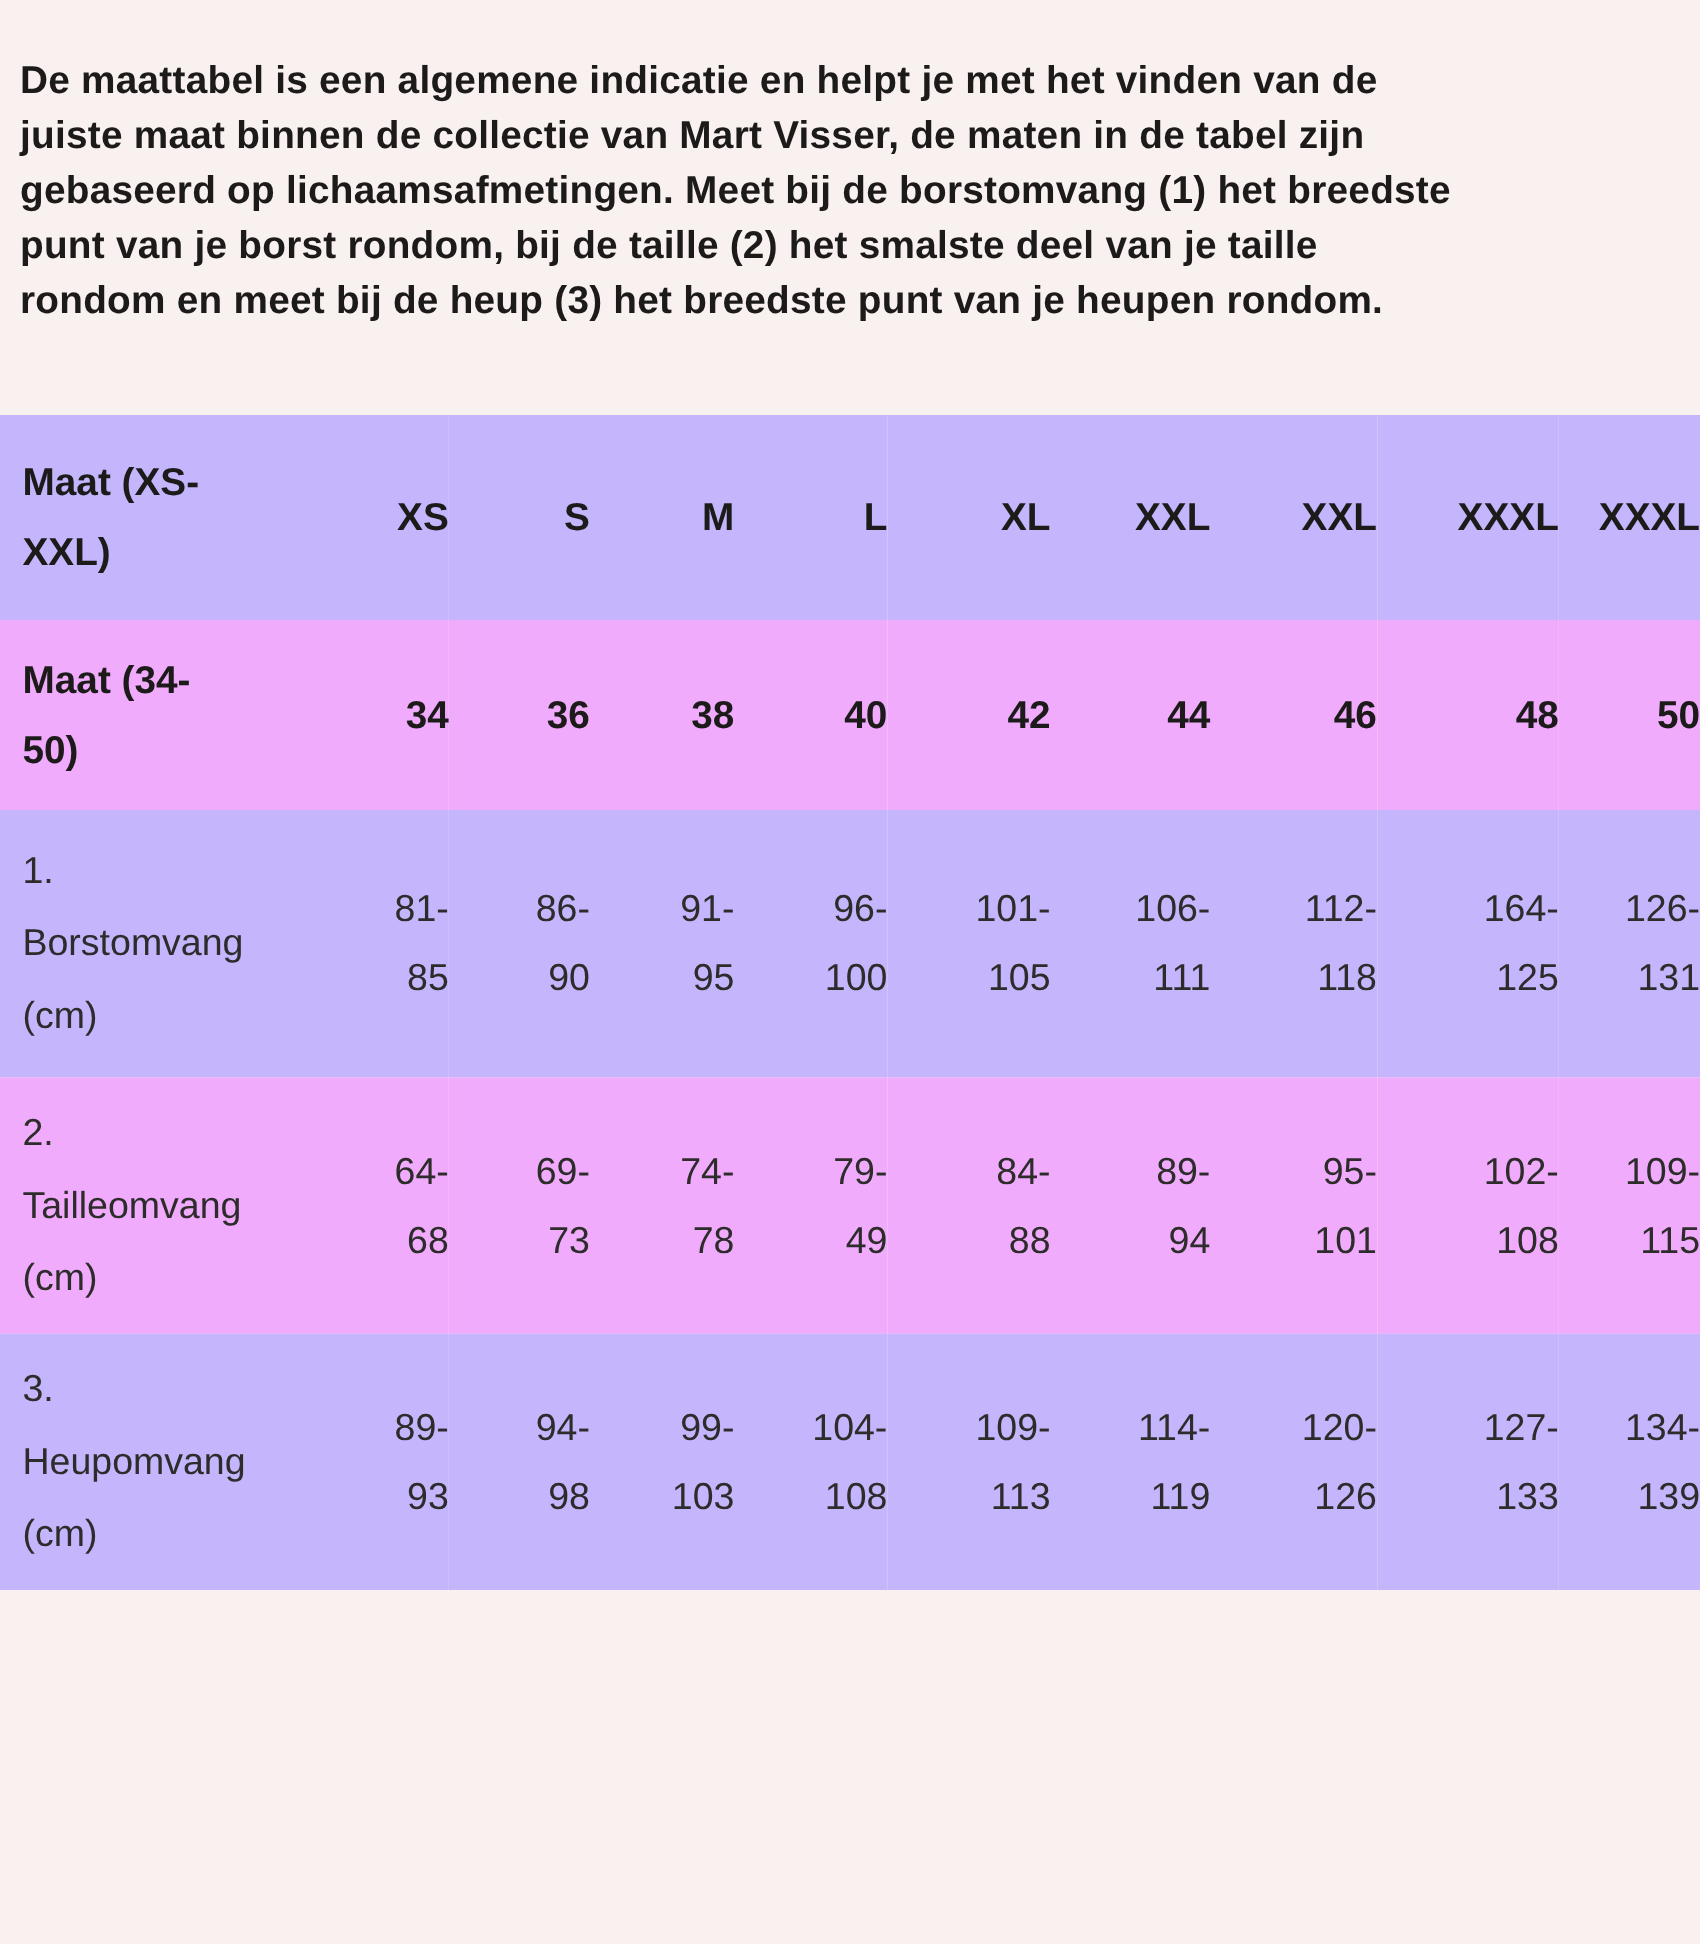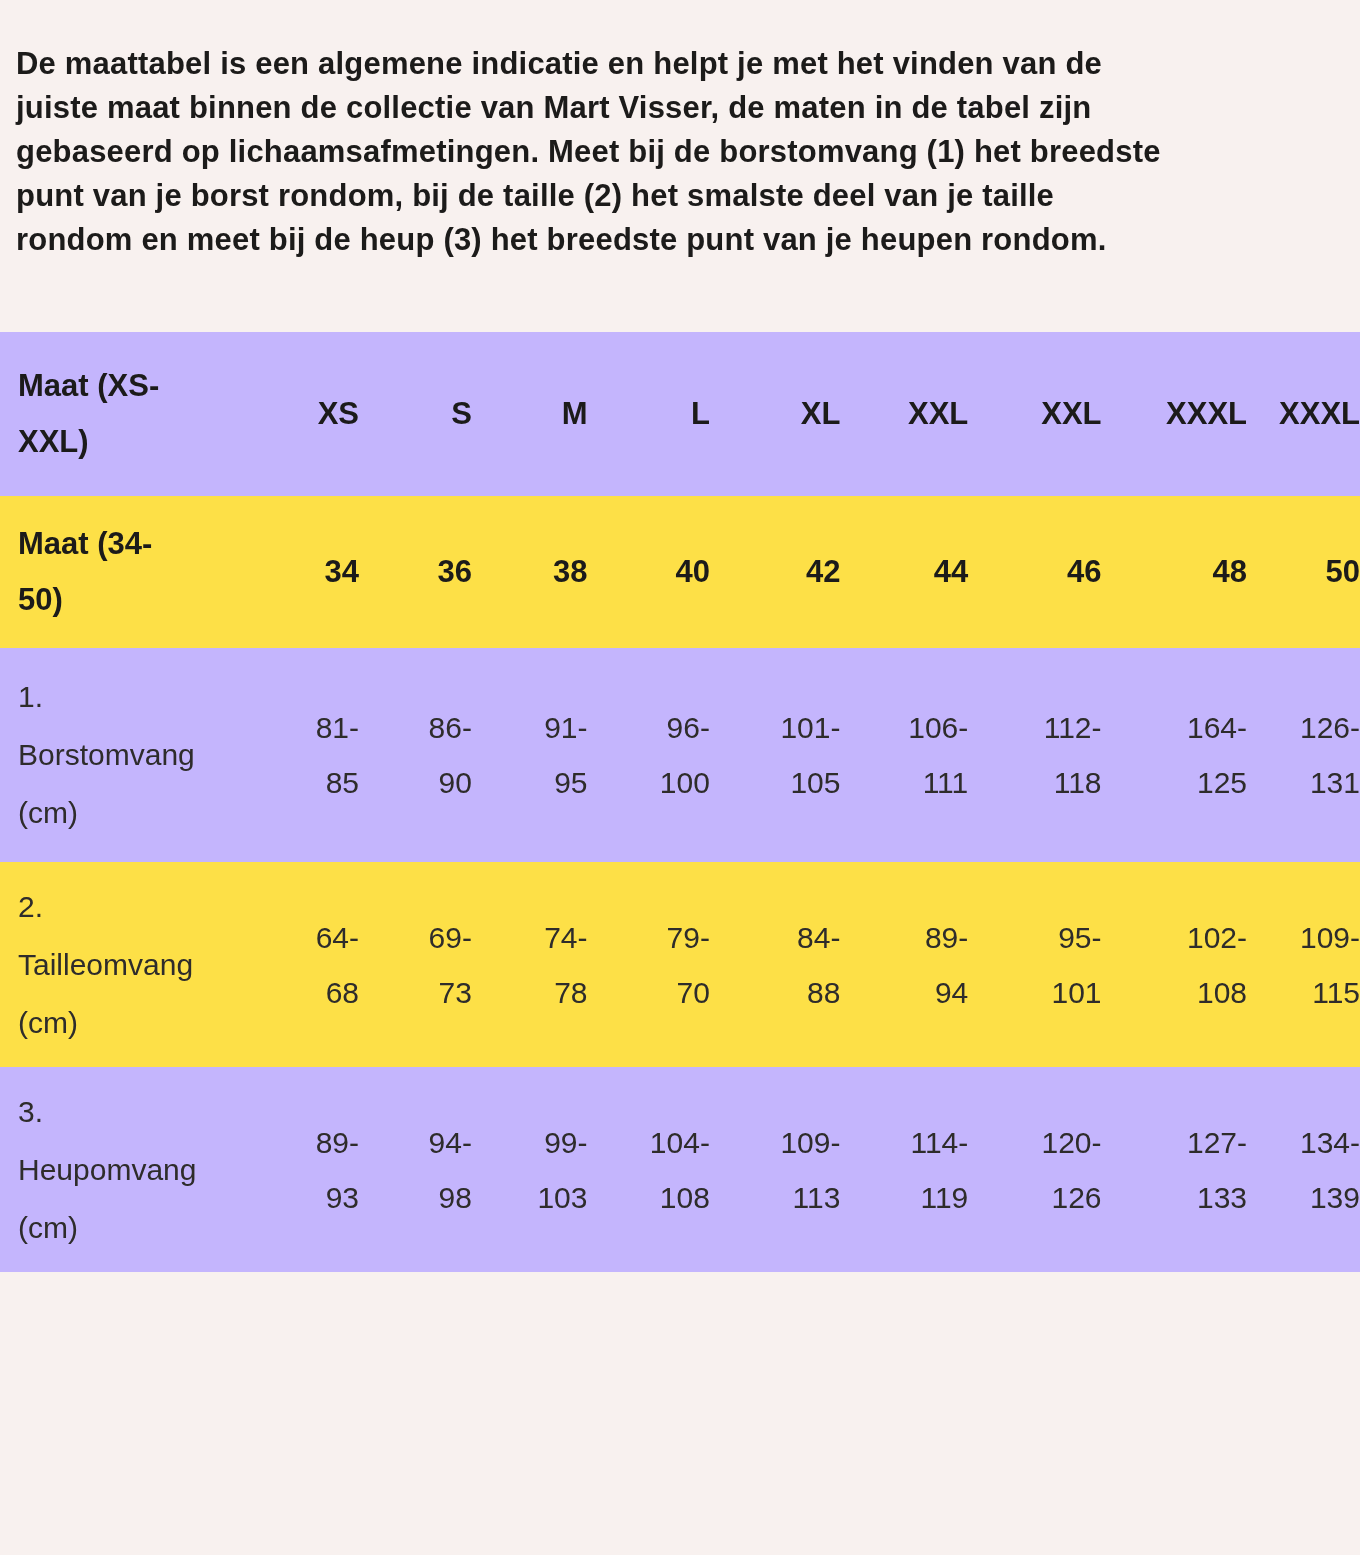--- a/index.html
+++ b/index.html
@@ -33,21 +33,21 @@
     letter-spacing: 0.2px;
   }
 
   table.size-table {
     width: 100%;
     margin-top: 70px;
     border-collapse: collapse;
     table-layout: fixed;
   }
   table.size-table tr.row-white { background: #c4b5fd; }
-  table.size-table tr.row-pink  { background: #fde047; margin-top: 12px; }
+  table.size-table tr.row-pink  { background: #f0abfc; margin-top: 12px; }
   table.size-table tr.h1r { height: 164px; }
   table.size-table tr.h2r { height: 152px; }
   table.size-table tr.h3r { height: 214px; }
   table.size-table tr.h4r { height: 205px; }
 
   table.size-table th, table.size-table td {
     vertical-align: middle;
     white-space: pre-line;
     padding: 0;
   }
@@ -153,21 +153,21 @@
         <th>2.
 Tailleomvang
 (cm)</th>
         <td>64-
 68</td>
         <td>69-
 73</td>
         <td>74-
 78</td>
         <td>79-
-70</td>
+49</td>
         <td>84-
 88</td>
         <td>89-
 94</td>
         <td>95-
 101</td>
         <td>102-
 108</td>
         <td>109-
 115</td>

